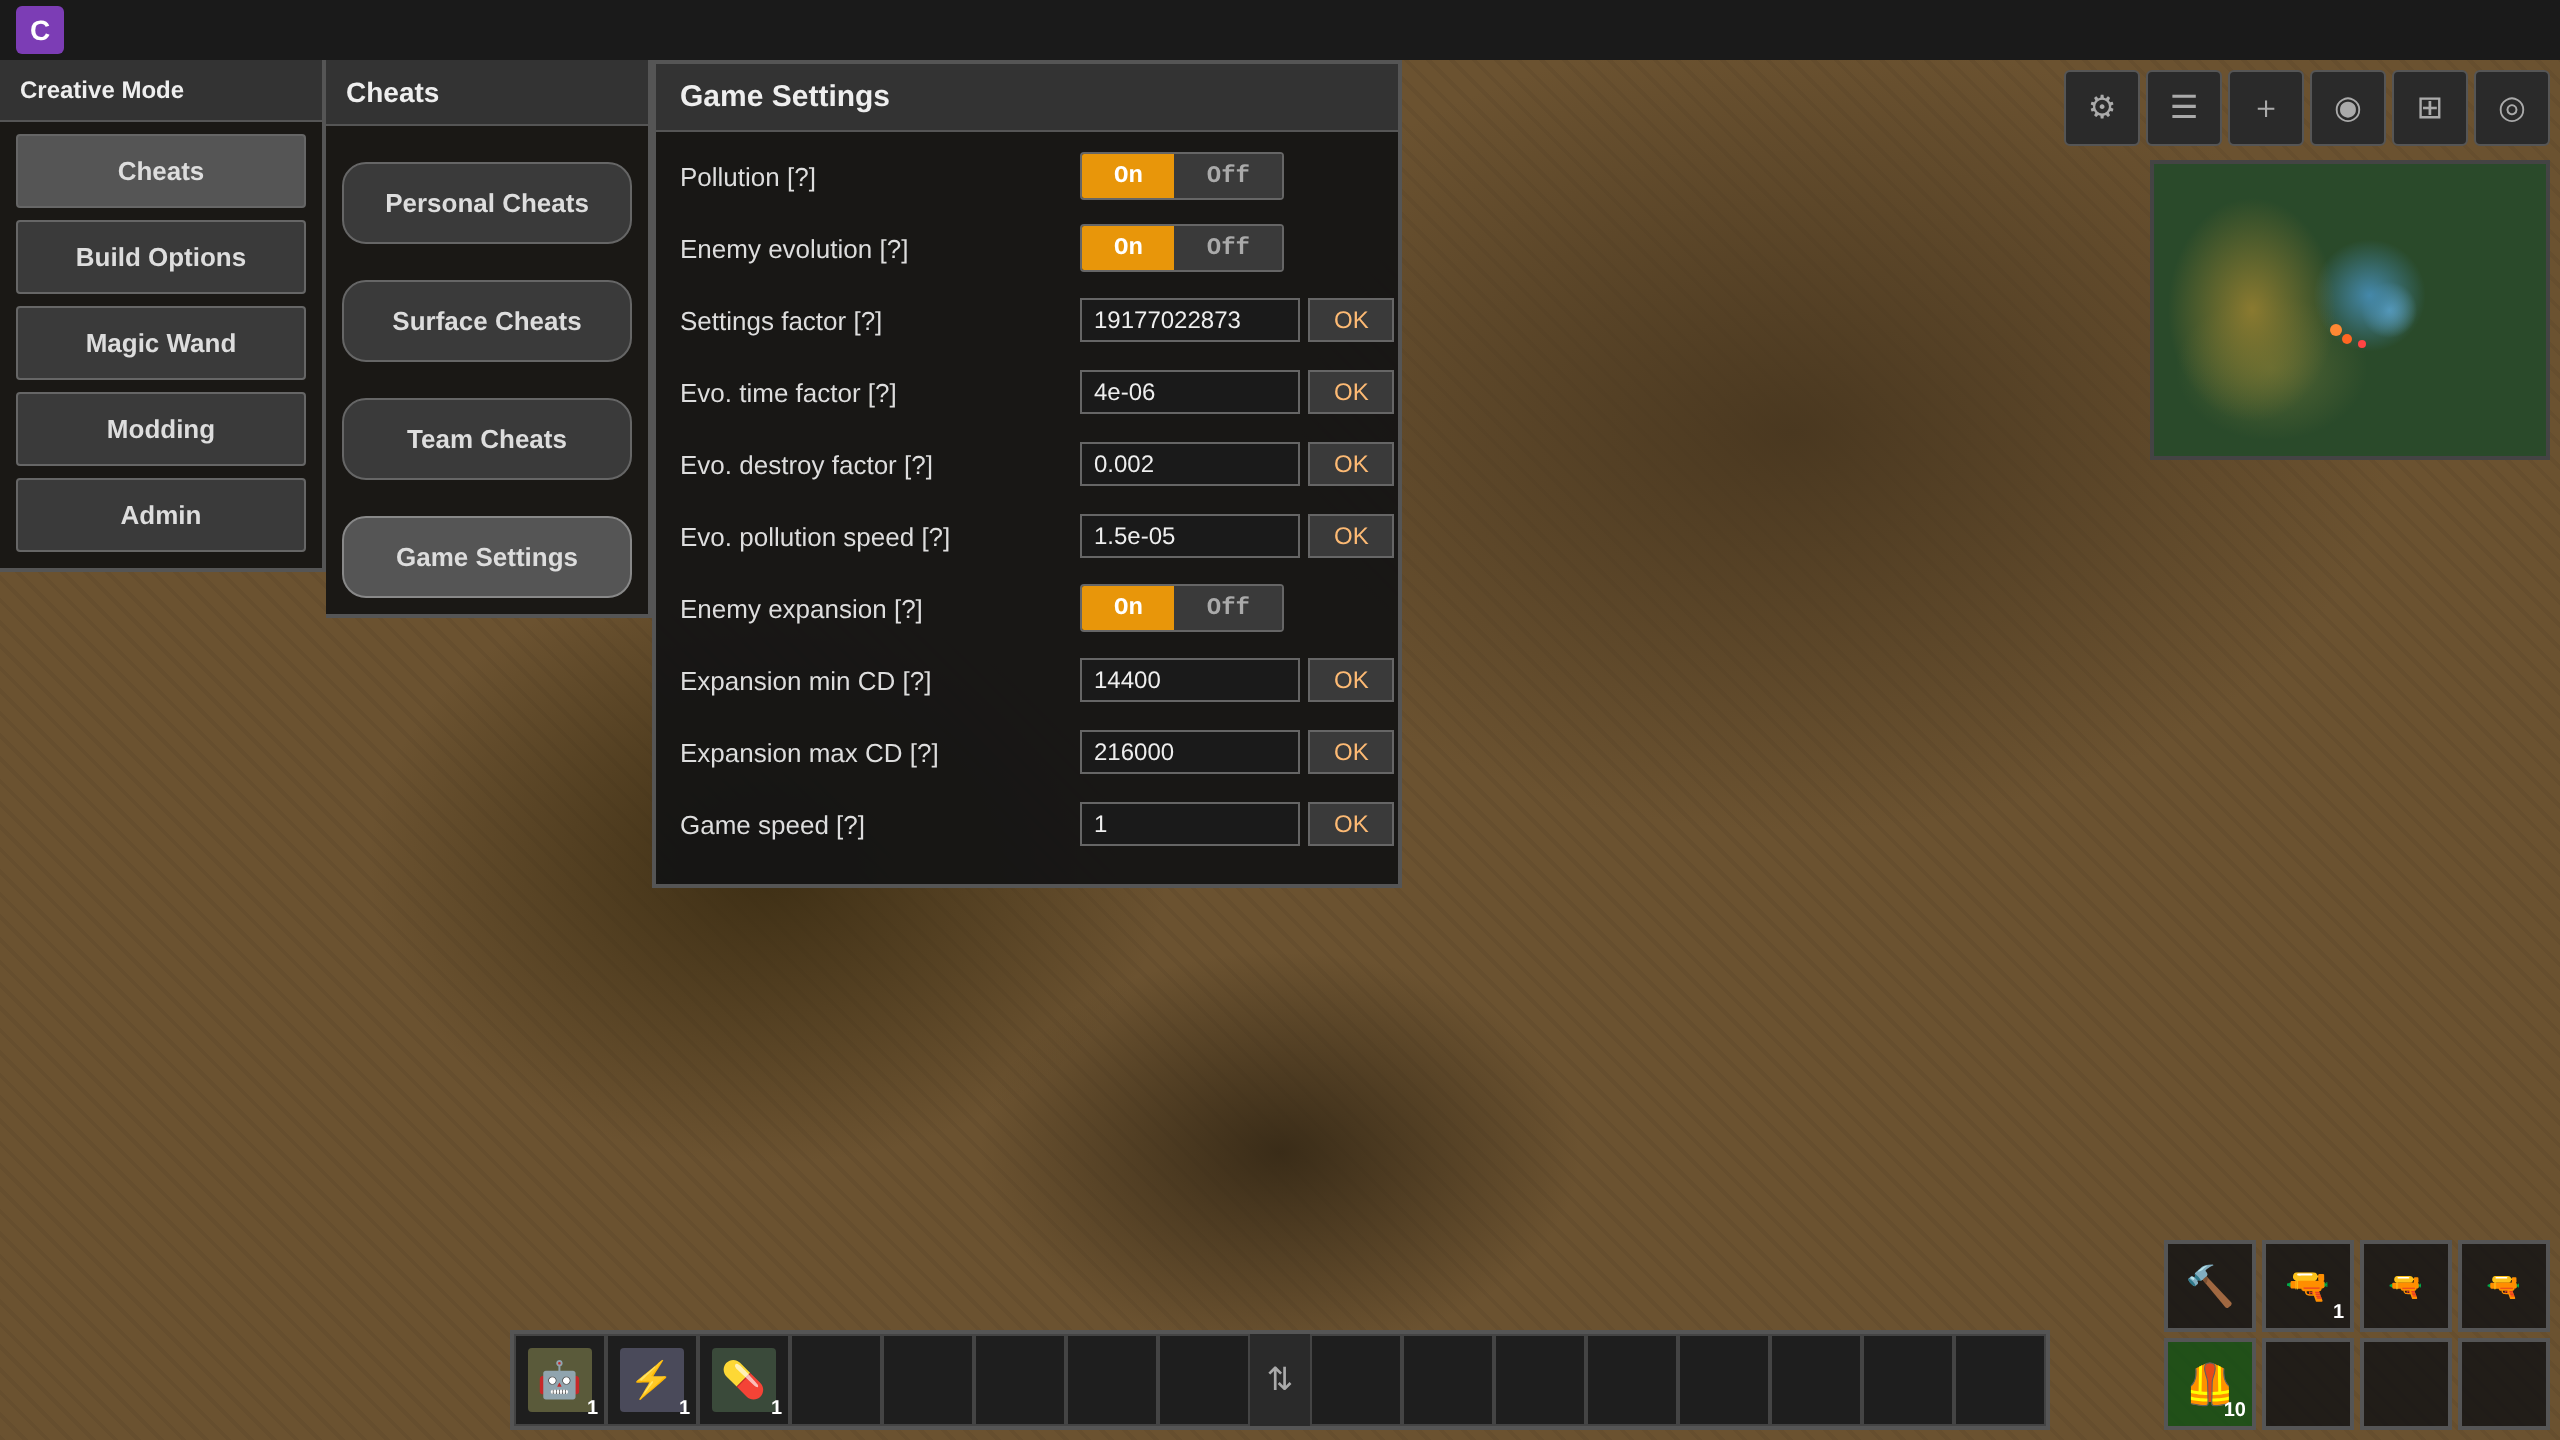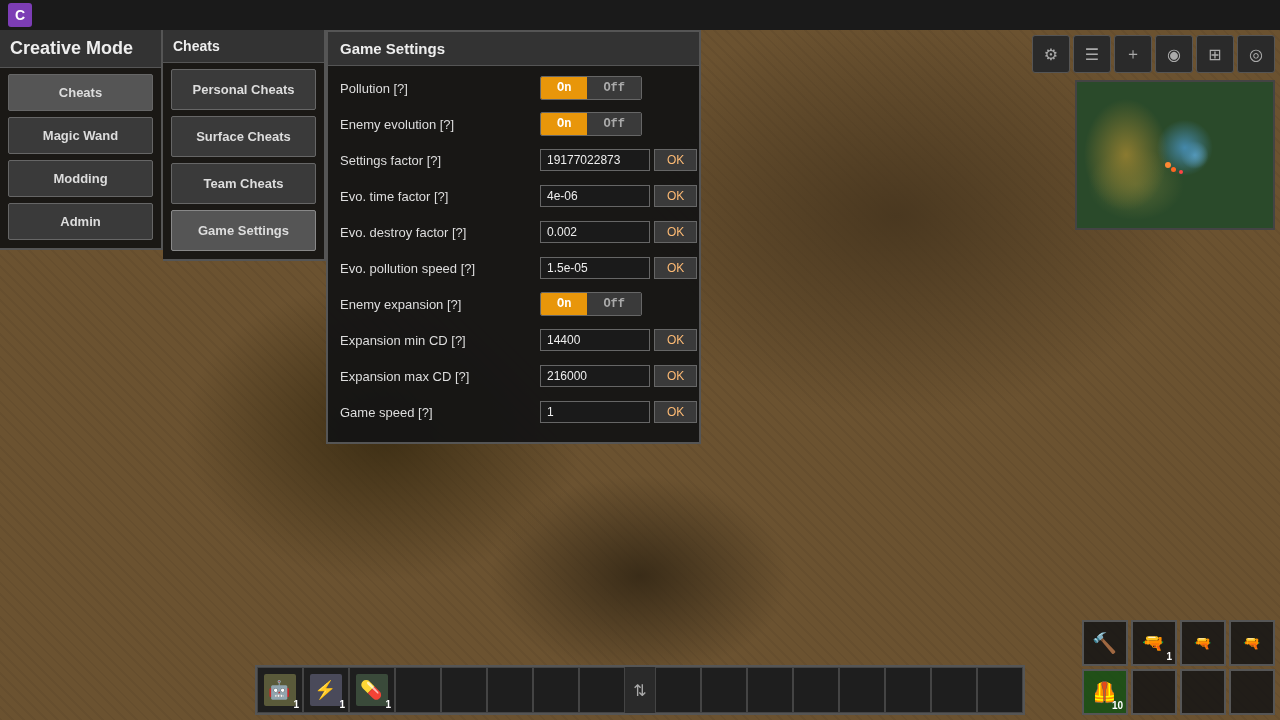--- a/index.html
+++ b/index.html
@@ -125,21 +125,21 @@
       border-right: 2px solid #555;
       border-bottom: 2px solid #555;
       z-index: 200;
       padding-bottom: 8px;
     }
 
     #creative-title {
       background: #333;
       color: #eee;
       padding: 8px 10px;
-      font-size: 18px;
+      font-size: 12px;
       font-weight: bold;
       border-bottom: 1px solid #555;
     }
 
     .nav-btn {
       display: block;
       width: calc(100% - 16px);
       margin: 6px 8px 0;
       padding: 10px 8px;
       background: #3a3a3a;
@@ -171,30 +171,30 @@
       color: #eee;
       padding: 8px 10px;
       font-size: 14px;
       font-weight: bold;
       border-bottom: 1px solid #555;
     }
 
     .cheat-btn {
       display: block;
       width: calc(100% - 16px);
-      margin: 6px 8px 0;
+      margin: 18px 8px 0;
       padding: 12px 8px;
       background: #3a3a3a;
       border: 1px solid #666;
       color: #ddd;
       font-size: 13px;
       font-weight: bold;
       cursor: pointer;
       text-align: center;
-      border-radius: 2px;
+      border-radius: 12px;
     }
     .cheat-btn.active { background: #555; border-color: #888; }
 
     
     #game-settings-panel {
       position: absolute;
       top: 30px;
       left: 326px;
       width: 375px;
       background: rgba(20, 20, 20, 0.95);
@@ -398,20 +398,21 @@
       <div class="map-dot" style="left:45%;top:55%;background:#ff8833;width:6px;height:6px;"></div>
       <div class="map-dot" style="left:52%;top:60%;background:#ff4444;"></div>
       <div class="map-dot" style="left:48%;top:58%;background:#ff6622;width:5px;height:5px;"></div>
     </div>
   </div>
 </div>
 
 <div id="creative-panel">
   <div id="creative-title">Creative Mode</div>
   <button class="nav-btn active">Cheats</button>
+  <button class="nav-btn">Build Options</button>
   <button class="nav-btn">Magic Wand</button>
   <button class="nav-btn">Modding</button>
   <button class="nav-btn">Admin</button>
 </div>
 
 <div id="cheats-panel">
   <div id="cheats-title">Cheats</div>
   <button class="cheat-btn">Personal Cheats</button>
   <button class="cheat-btn">Surface Cheats</button>
   <button class="cheat-btn">Team Cheats</button>

